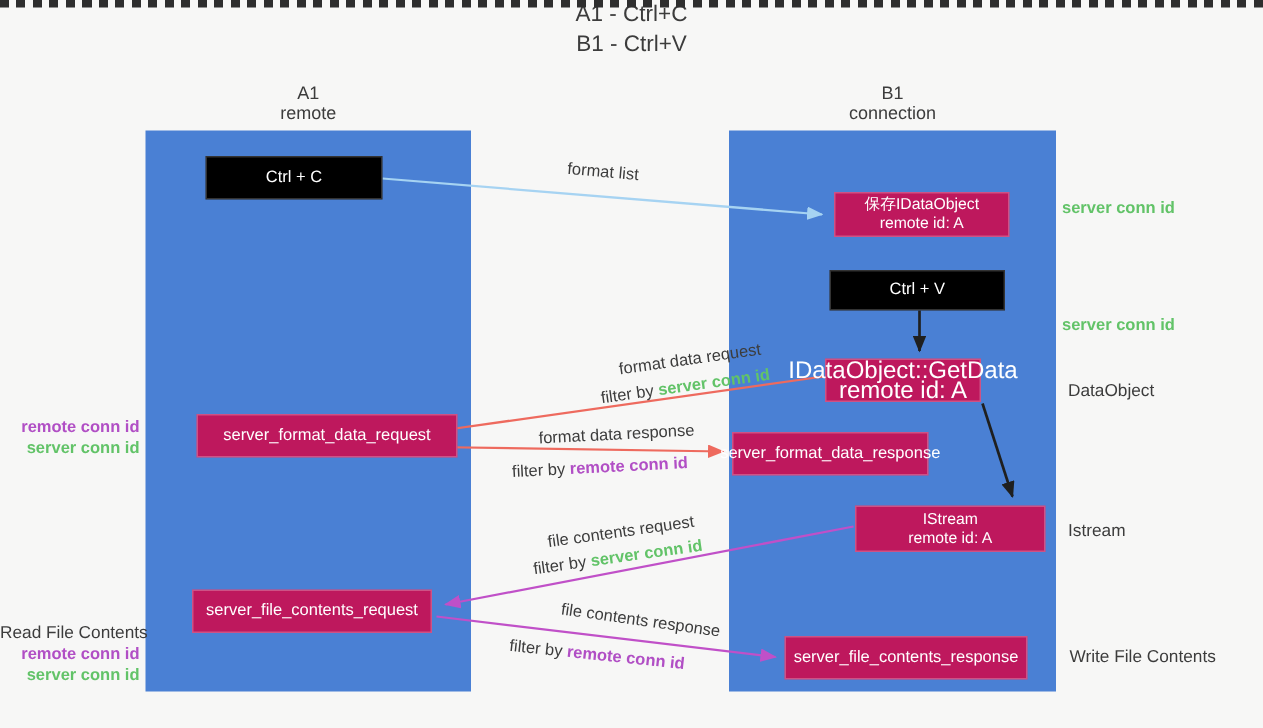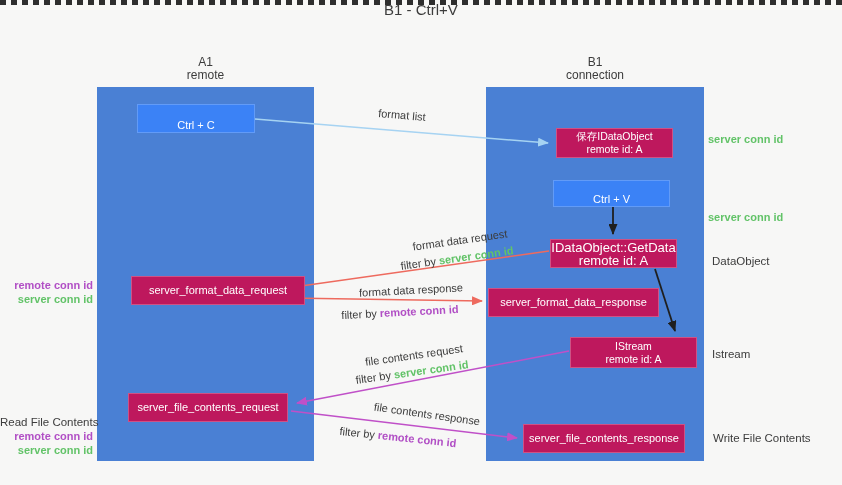--- a/index.html
+++ b/index.html
@@ -7,36 +7,37 @@
   .canvas{position:relative; width:842px; height:485px; background:#f7f7f6; overflow:hidden;}
   .abs{position:absolute;}
   .title{left:0; right:0; top:8; text-align:center; font-size:15px; line-height:20px; color:#3c3c3c;}
   .lane-header{text-align:center; font-size:12px; line-height:13px; color:#3c3c3c;}
   .lane{background:#4a80d4;}
   .separator{left:0; top:170; width:842px; height:5px;
     background:repeating-linear-gradient(90deg,#2e2e2e 0 6px, transparent 6px 11px);}
   .node{display:flex; flex-direction:column; align-items:center; justify-content:center;
     color:#ffffff; font-size:11px; line-height:13px; text-align:center; box-sizing:border-box; white-space:nowrap;}
   .orange{background:#be185d; border:1px solid rgba(255,255,255,0.25);}
-  .green{background:#3b82f6; border:1px solid rgba(255,255,255,0.2);justify-content:flex-end;}
+  .green{background:#000000; border:1px solid rgba(255,255,255,0.2);}
   .lbl{font-size:11px; color:#3c3c3c; white-space:nowrap;}
   .lbl-c{transform:translate(-50%,-50%);}
   .green-id{color:#62c368; font-weight:bold;}
   .purple-id{color:#b14fc5; font-weight:bold;}
   .side-green{font-size:11px; font-weight:bold; color:#62c368; white-space:nowrap;}
   .side-dark{font-size:11.5px; color:#3c3c3c; white-space:nowrap;}
   .left-group{left:0; width:93px; text-align:right; font-size:11px; line-height:14px; font-weight:bold; white-space:nowrap;}
   svg.arrows{left:0; top:0; pointer-events:none;}
 </style>
 </head>
 <body>
 
 <div class="canvas">
 
   <div class="abs title">
+    <div>A1 - Ctrl+C</div>
     <div>B1 - Ctrl+V</div>
   </div>
 
   <div class="abs lane-header" style="left:97px; top:56px; width:217px;">
     <div>A1</div>
     <div>remote</div>
   </div>
   <div class="abs lane-header" style="left:486px; top:56px; width:218px;">
     <div>B1</div>
     <div>connection</div>
@@ -77,30 +78,30 @@
 
   <div class="abs node orange" style="left:556px; top:128px; width:117px; height:30px; font-size:10.5px;">
     <div>保存IDataObject</div>
     <div>remote id: A</div>
   </div>
 
   <div class="abs node green" style="left:553px; top:180px; width:117px; height:27px;">
     <div>Ctrl + V</div>
   </div>
 
-  <div class="abs node orange" style="left:550px; top:239px; width:127px; height:29px; font-size:13px;">
+  <div class="abs node orange" style="left:550px; top:239px; width:104px; height:29px; font-size:16px;">
     <div>IDataObject::GetData</div>
     <div>remote id: A</div>
   </div>
 
   <div class="abs node orange" style="left:131px; top:276px; width:174px; height:29px;">
     <div>server_format_data_request</div>
   </div>
 
-  <div class="abs node orange" style="left:488px; top:288px; width:171px; height:29px;">
+  <div class="abs node orange" style="left:488px; top:288px; width:131px; height:29px;">
     <div>server_format_data_response</div>
   </div>
 
   <div class="abs node orange" style="left:570px; top:337px; width:127px; height:31px; font-size:10.5px;">
     <div>IStream</div>
     <div>remote id: A</div>
   </div>
 
   <div class="abs node orange" style="left:523px; top:424px; width:162px; height:29px;">
     <div>server_file_contents_response</div>

